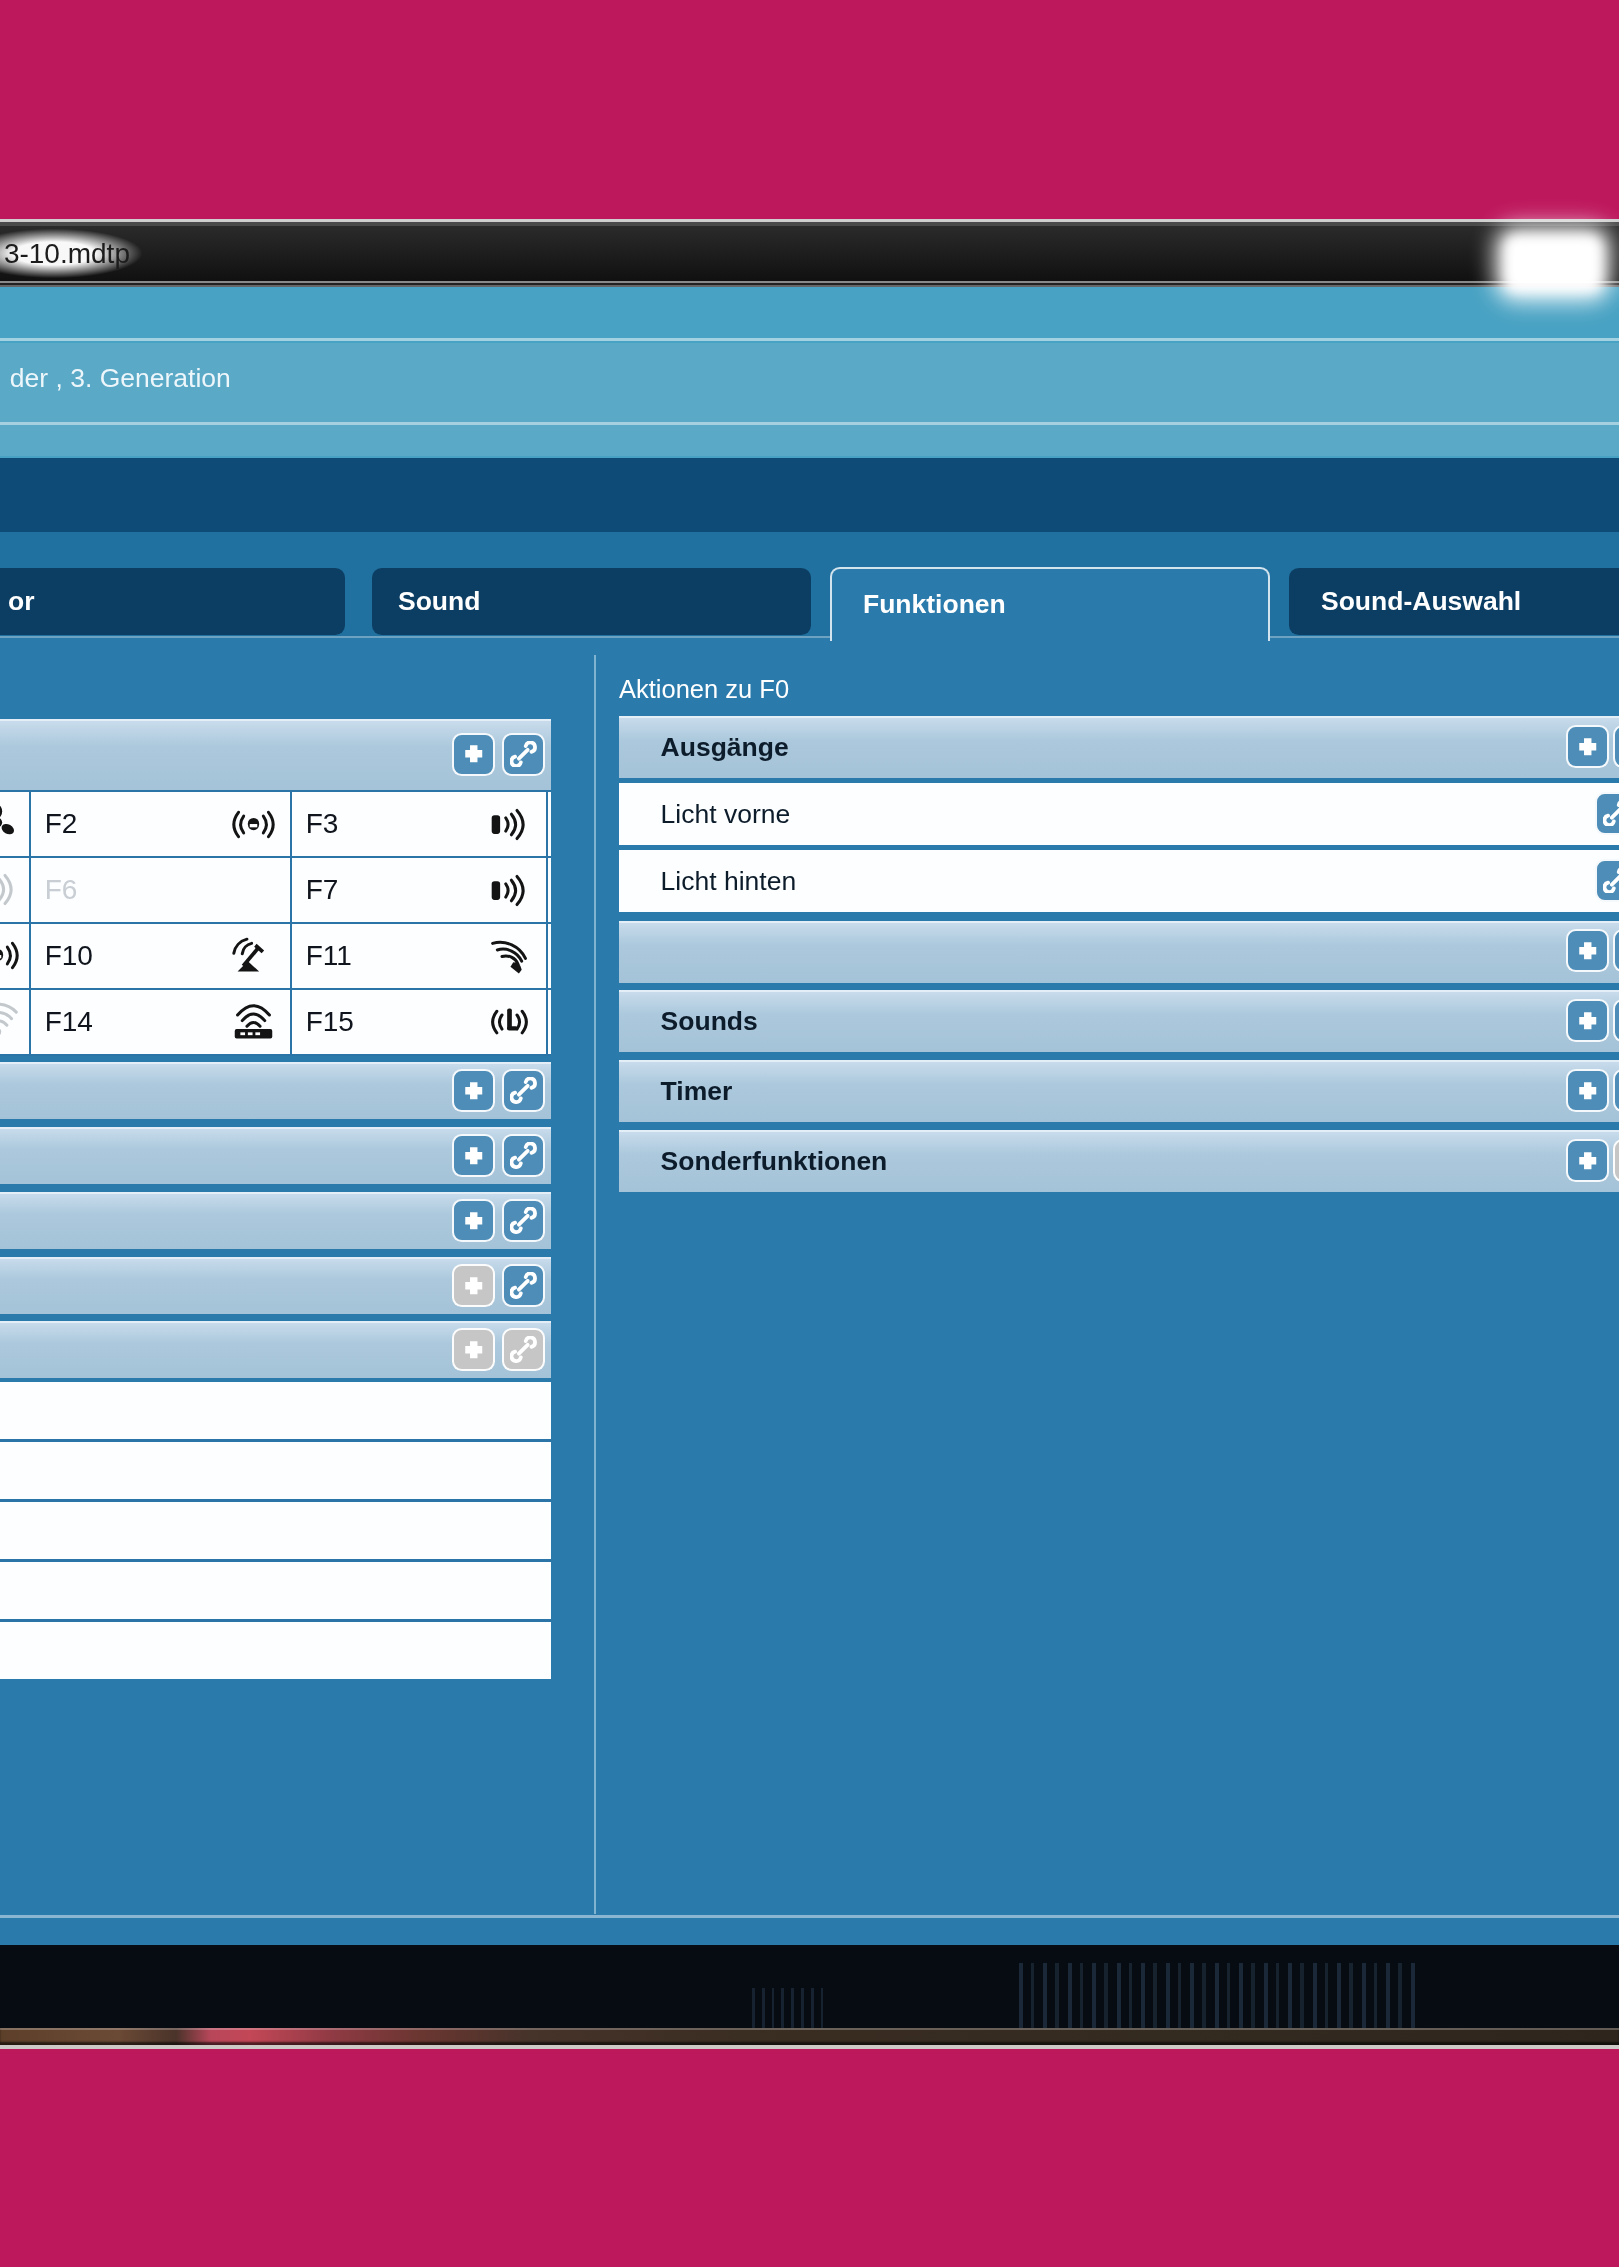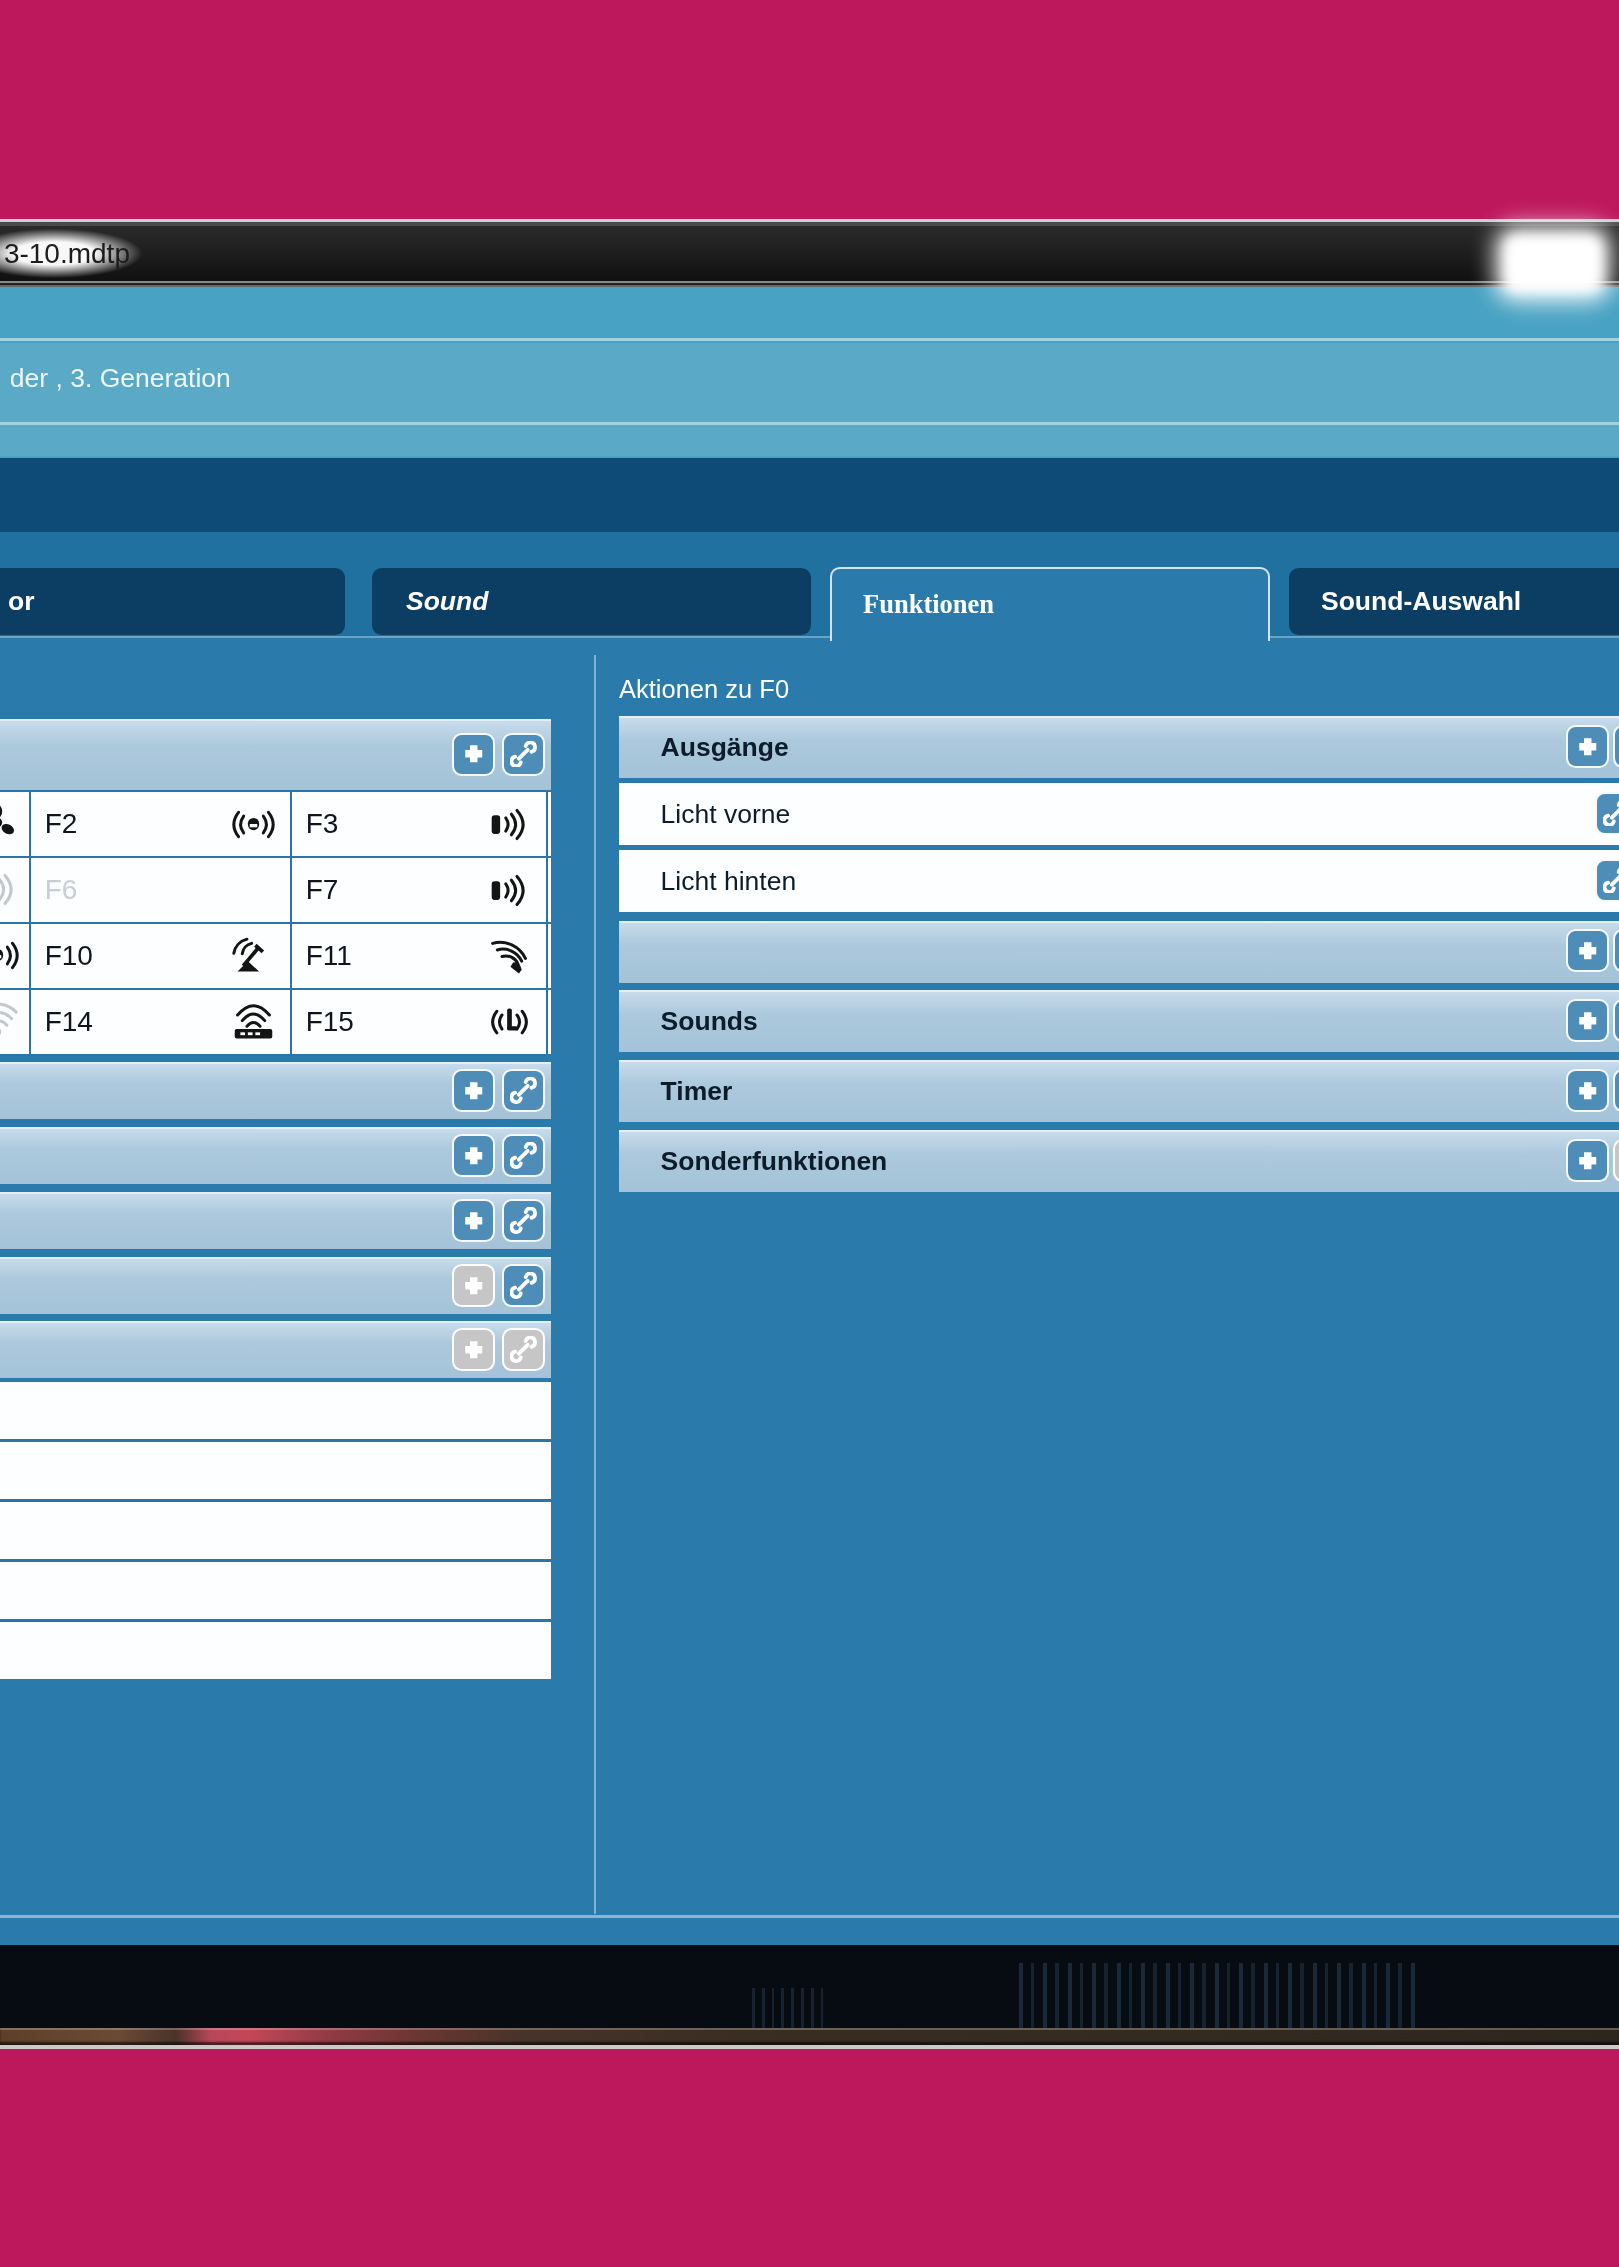--- a/index.html
+++ b/index.html
@@ -29,21 +29,21 @@
   .navy-band{left:0;top:458px;width:1619px;height:74px;background:#0e4c77;}
 
   
   .tabstrip{left:0;top:532px;width:1619px;height:106px;background:#20719f;}
   .content-bg{left:0;top:638px;width:1619px;height:1307px;background:#2a7aab;}
   .content-topline{left:0;top:636px;width:1619px;height:2px;background:rgba(255,255,255,.35);z-index:1;}
   .tab{z-index:2;height:67px;top:568px;background:#0c3e64;border-radius:9.8px;color:#fff;}
   .tab span{display:block;font-size:26.5px;font-weight:700;line-height:67px;}
   .tab-active{z-index:3;top:567px;height:74px;background:#2a7aab;
     border:2px solid rgba(255,255,255,.8);border-bottom:none;border-radius:9.8px 9.8px 0 0;box-sizing:border-box;}
-  .tab-active span{line-height:70px;font-family:Liberation Serif, serif;}
+  .tab-active span{line-height:70px;}
   .divider-v{left:594px;top:655px;width:2px;height:1259px;background:rgba(213,236,246,.5);}
 
   
   .lightrow{background:linear-gradient(180deg,#cadded 0,#abc8dc 40%,#a5c3d8 100%);
     box-shadow:inset 0 2px 0 rgba(255,255,255,.5);}
   .lp-header{left:0;top:719px;width:551px;height:71px;}
   .fn-table{left:0;top:790px;width:551px;border-top:2.9px solid #2a74a8;box-sizing:border-box;}
   .fn-row{display:flex;height:64px;border-bottom:2.9px solid #2a74a8;background:#fcfeff;}
   .fn-cut{width:29px;overflow:hidden;position:relative;border-right:2.9px solid #2a74a8;}
   .fn-cut .shift{position:absolute;left:-25.5px;top:11.8px;}
@@ -106,21 +106,21 @@
   <div class="abs navy-band"></div>
 
   <div class="abs tabstrip"></div>
   <div class="abs content-bg"></div>
   <div class="abs content-topline"></div>
 
   <div class="abs tab" style="left:-29px;width:374px;">
     <span style="margin-left:37px;">or</span>
   </div>
   <div class="abs tab" style="left:372px;width:439px;">
-    <span style="margin-left:34px;font-style:italic;">Sound</span>
+    <span style="margin-left:26px;">Sound</span>
   </div>
   <div class="abs tab tab-active" style="left:830px;width:440px;">
     <span style="margin-left:31px;">Funktionen</span>
   </div>
   <div class="abs tab" style="left:1289px;width:412px;">
     <span style="margin-left:32px;">Sound-Auswahl</span>
   </div>
 
   <div class="abs divider-v"></div>
 

